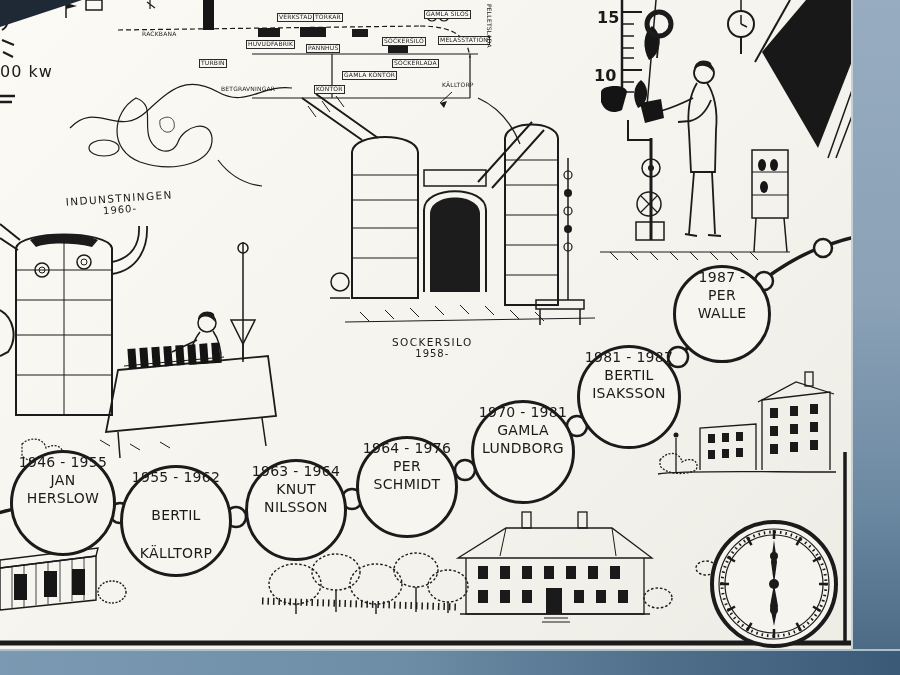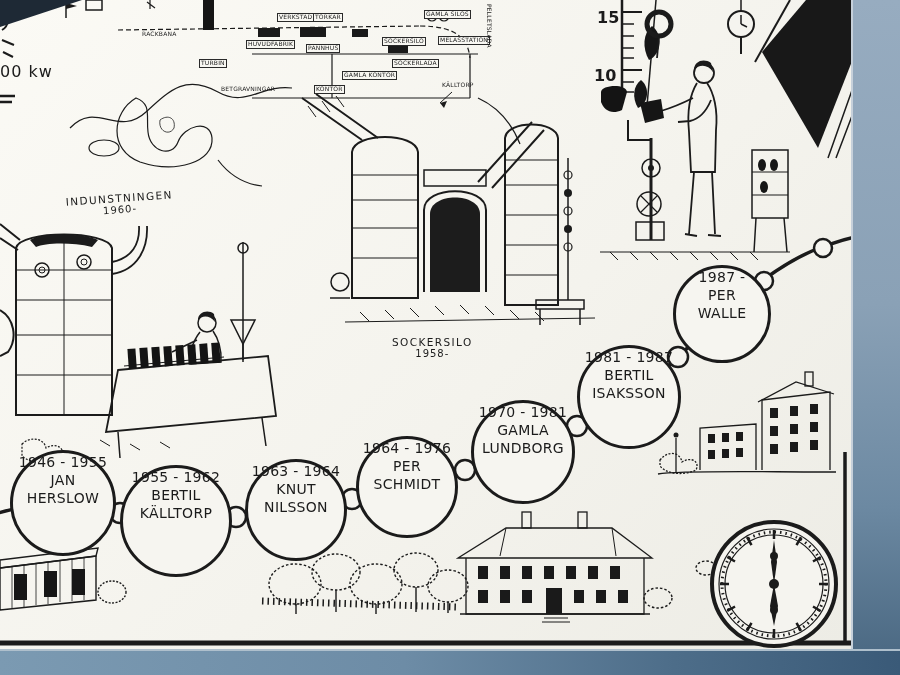--- a/index.html
+++ b/index.html
@@ -326,21 +326,21 @@
     <div>SOCKERSILO</div>
     <div class="l2">1958-</div>
   </div>
 
   <div id="timeline">
       <div class="tl-circle" style="left: 10px; top: 450px; height: 106px; width: 106px;">
         <span>1946 - 1955</span>
         <span>JAN</span>
         <span>HERSLOW</span>
       </div>
-      <div class="tl-circle" style="left: 120px; top: 465px; height: 112px; width: 112px;">
+      <div class="tl-circle" style="left: 120px; top: 465px; height: 112px; width: 112px; gap: 20px;">
         <span>1955 - 1962</span>
         <span>BERTIL</span>
         <span>KÄLLTORP</span>
       </div>
       <div class="tl-circle" style="left: 245px; top: 459px; height: 102px; width: 102px;">
         <span>1963 - 1964</span>
         <span>KNUT</span>
         <span>NILSSON</span>
       </div>
       <div class="tl-circle" style="left: 356px; top: 436px; height: 102px; width: 102px;">

